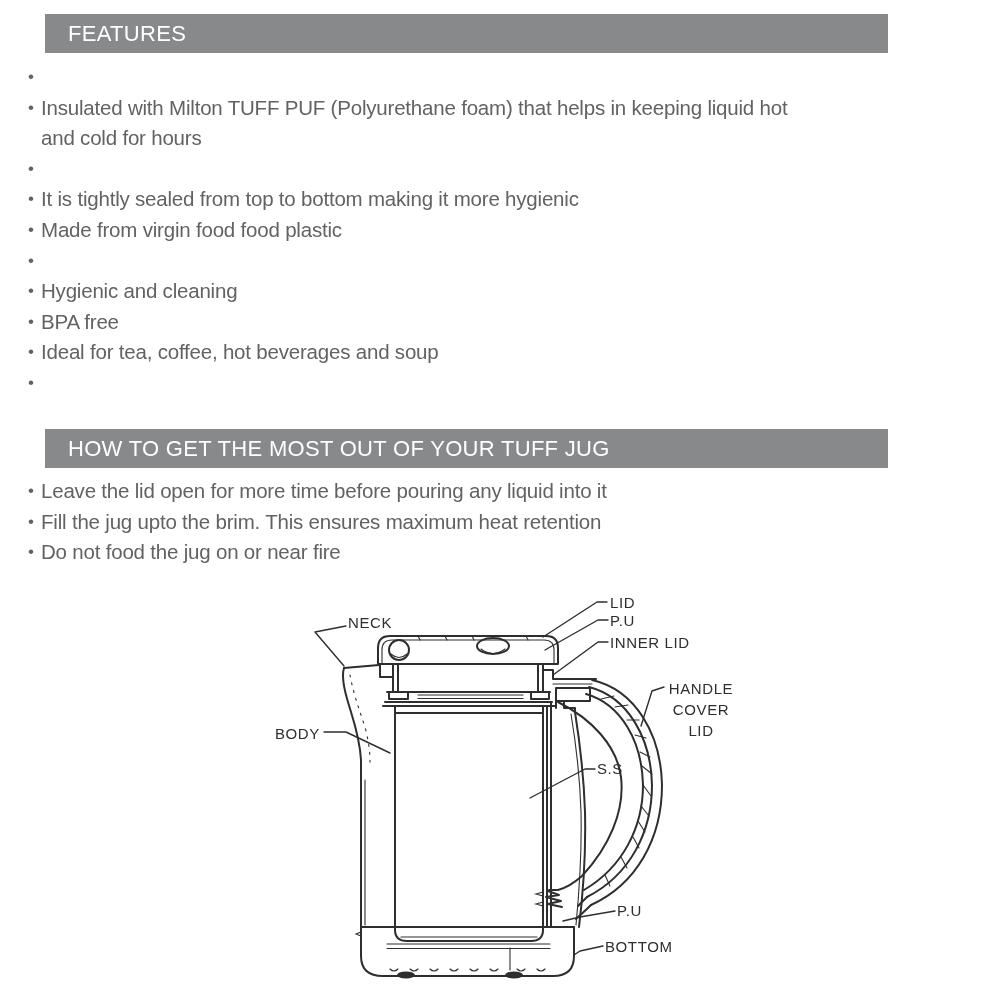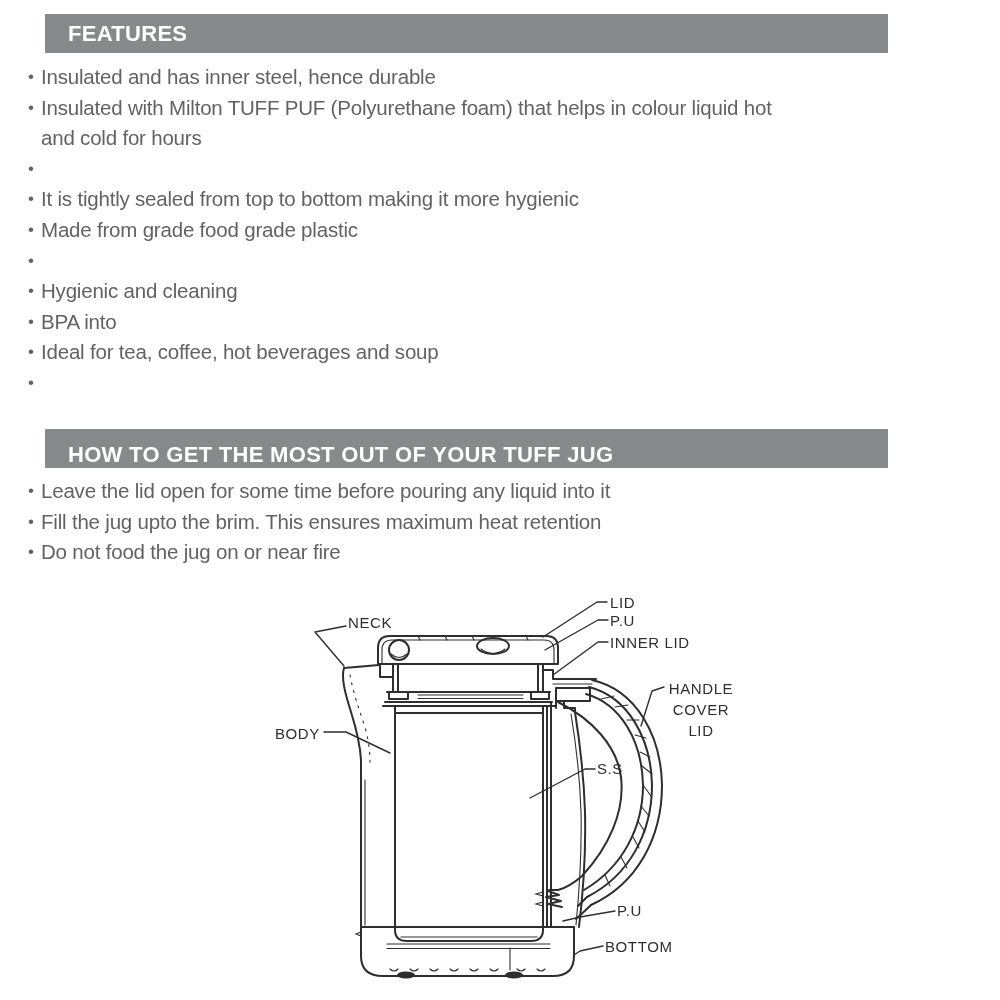--- a/index.html
+++ b/index.html
@@ -5,24 +5,24 @@
   html,body{margin:0;padding:0;background:#ffffff;}
   body{
     width:1000px;height:1000px;position:relative;overflow:hidden;
     font-family:"Liberation Sans","DejaVu Sans",sans-serif;
     -webkit-font-smoothing:antialiased;
   }
   .bar{
     position:absolute;left:45px;width:843px;height:39px;
     background:#88898b;color:#ffffff;
     display:flex;align-items:center;padding-left:23px;box-sizing:border-box;
-    font-size:22px;font-weight:bold;letter-spacing:.3px;
+    font-size:22px;font-weight:normal;letter-spacing:.3px;
   }
   #features-bar{top:14px;}
-  #usage-bar{top:429px;align-items:flex-end;}
+  #usage-bar{top:429px;}
   .bullets{
     position:absolute;left:28px;width:846px;
     color:#626264;font-size:20.5px;line-height:30.6px;letter-spacing:-0.2px;
   }
   #features-list{top:62px;}
   #usage-list{top:476px;}
   .bullet{display:flex;}
   .dot{flex:none;width:13px;font-size:17px;}
   .btxt{flex:1;max-width:755px;}
   #diagram{position:absolute;left:240px;top:580px;width:520px;height:420px;}
@@ -38,65 +38,64 @@
 </head>
 <body>
 
 <div class="bar" id="features-bar">
   <span>FEATURES</span>
 </div>
 
 <div class="bullets" id="features-list">
     <div class="bullet">
       <span class="dot">•</span>
-      <span class="btxt">Insulated and has inner steel, hence durable</span>
-    </div>
-    <div class="bullet">
-      <span class="dot">•</span>
-      <span class="btxt">Insulated with Milton TUFF PUF (Polyurethane foam) that helps in colour liquid hot and cold for hours</span>
+    </div>
+    <div class="bullet">
+      <span class="dot">•</span>
+      <span class="btxt">Insulated with Milton TUFF PUF (Polyurethane foam) that helps in keeping liquid hot and cold for hours</span>
     </div>
     <div class="bullet">
       <span class="dot">•</span>
     </div>
     <div class="bullet">
       <span class="dot">•</span>
       <span class="btxt">It is tightly sealed from top to bottom making it more hygienic</span>
     </div>
     <div class="bullet">
       <span class="dot">•</span>
-      <span class="btxt">Made from grade food grade plastic</span>
+      <span class="btxt">Made from virgin food food plastic</span>
     </div>
     <div class="bullet">
       <span class="dot">•</span>
     </div>
     <div class="bullet">
       <span class="dot">•</span>
       <span class="btxt">Hygienic and cleaning</span>
     </div>
     <div class="bullet">
       <span class="dot">•</span>
-      <span class="btxt">BPA into</span>
+      <span class="btxt">BPA free</span>
     </div>
     <div class="bullet">
       <span class="dot">•</span>
       <span class="btxt">Ideal for tea, coffee, hot beverages and soup</span>
     </div>
     <div class="bullet">
       <span class="dot">•</span>
     </div>
   </div>
 
 <div class="bar" id="usage-bar">
   <span>HOW TO GET THE MOST OUT OF YOUR TUFF JUG</span>
 </div>
 
 <div class="bullets" id="usage-list">
     <div class="bullet">
       <span class="dot">•</span>
-      <span class="btxt">Leave the lid open for some time before pouring any liquid into it</span>
+      <span class="btxt">Leave the lid open for more time before pouring any liquid into it</span>
     </div>
     <div class="bullet">
       <span class="dot">•</span>
       <span class="btxt">Fill the jug upto the brim. This ensures maximum heat retention</span>
     </div>
     <div class="bullet">
       <span class="dot">•</span>
       <span class="btxt">Do not food the jug on or near fire</span>
     </div>
   </div>

